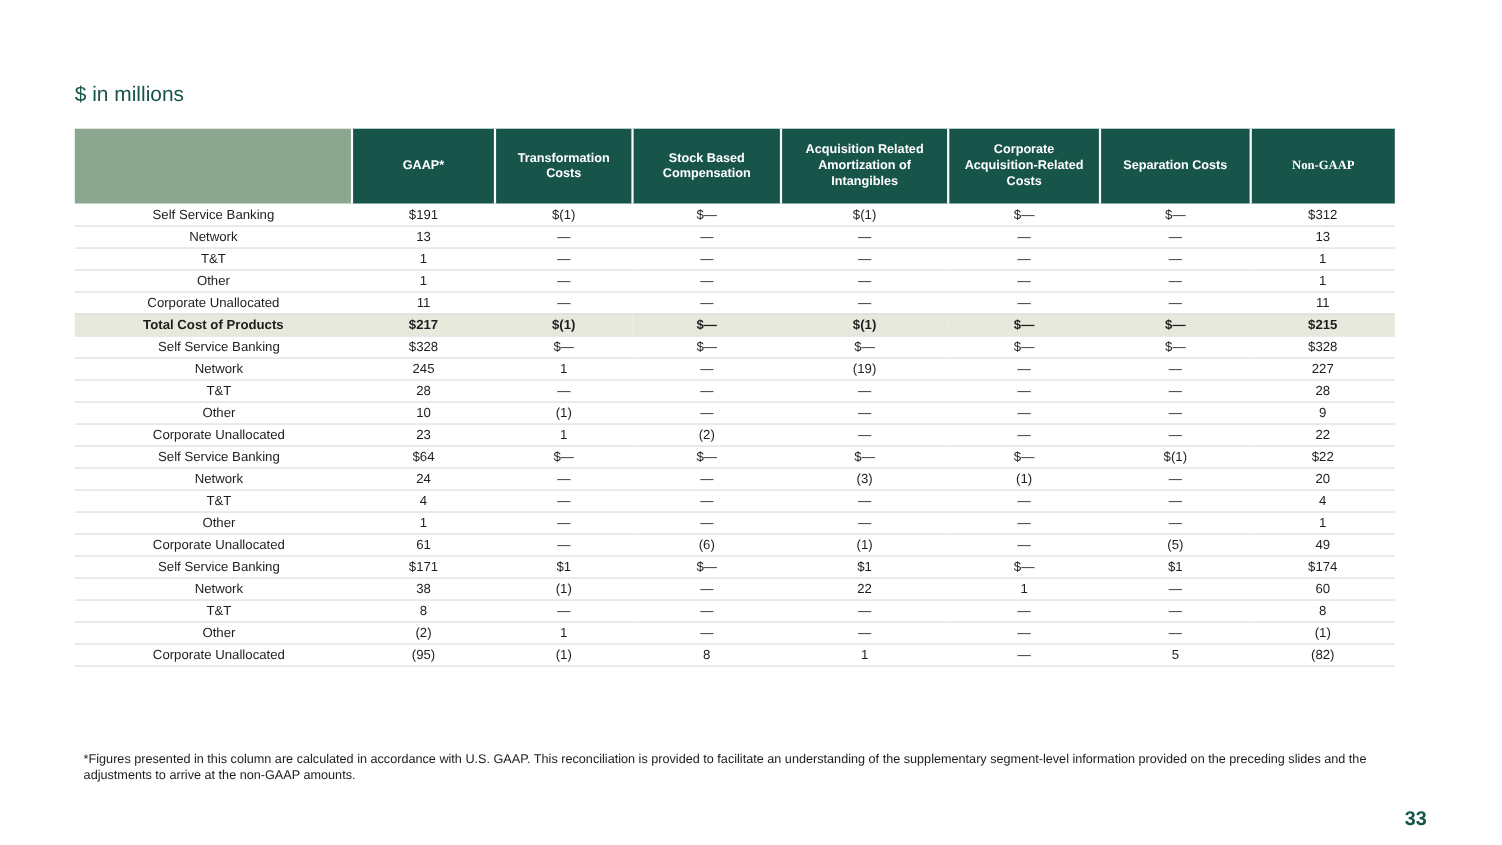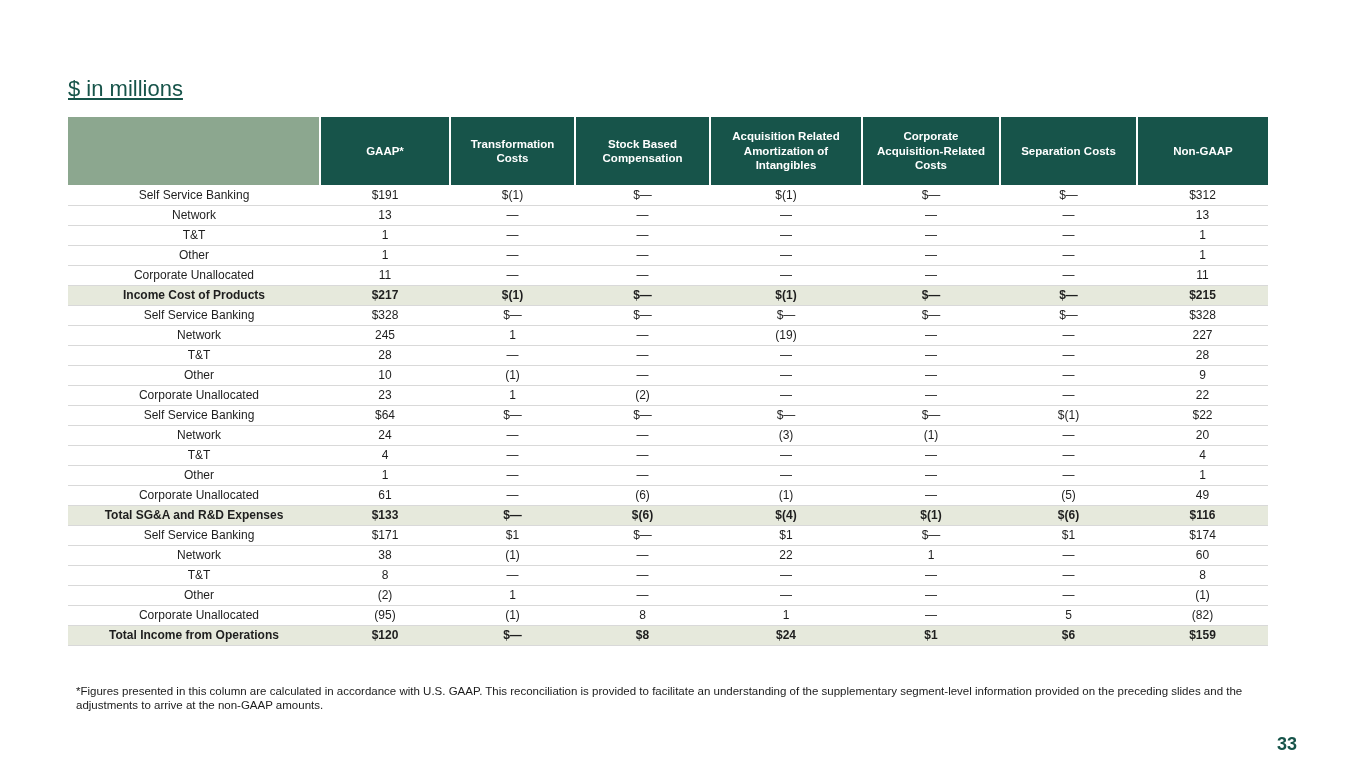--- a/index.html
+++ b/index.html
@@ -19,41 +19,41 @@
     overflow:hidden;
   }
   .slide{position:absolute;inset:0;}
   .title{
     position:absolute;left:68px;top:33px;
     font-size:31px;font-weight:bold;letter-spacing:-0.5px;
     color:var(--accent);
   }
   .subtitle{
     position:absolute;left:68px;top:76px;
-    font-size:22px;color:var(--accent);text-decoration:underline;
+    font-size:19px;color:var(--accent);
   }
   table.recon{
     position:absolute;left:68px;top:117px;
     width:1200px;border-collapse:collapse;table-layout:fixed;
   }
   table.recon col.c-label{width:252px;}
   table.recon col.c1{width:130px;}
   table.recon col.c2{width:125px;}
   table.recon col.c3{width:135px;}
   table.recon col.c4{width:152px;}
   table.recon col.c5{width:138px;}
   table.recon col.c6{width:137px;}
   table.recon col.c7{width:131px;}
   table.recon thead th{
     background:var(--accent);color:#ffffff;
     font-size:11.5px;font-weight:bold;line-height:1.25;
     height:68px;vertical-align:middle;text-align:center;
     border-right:2px solid #ffffff;padding:2px 6px;
   }
-  table.recon thead th:last-child{border-right:none;}
+  table.recon thead th:last-child{border-right:none;font-family:Liberation Serif, serif;}
   table.recon thead th.corner{background:var(--sage);border-right:2px solid #ffffff;}
   table.recon tbody td{
     font-size:12px;height:20px;padding:1px 4px;
     text-align:center;vertical-align:middle;
     border-bottom:1px solid var(--grid);
     color:var(--body);
   }
   table.recon tbody td.label{text-align:center;padding-left:4px;}
   table.recon tbody tr.indent td.label{padding-left:14px;}
   table.recon tbody tr.total td{background:var(--totalbg);font-weight:bold;}
@@ -140,21 +140,21 @@
           <td class="label">Corporate Unallocated</td>
           <td>11</td>
           <td>—</td>
           <td>—</td>
           <td>—</td>
           <td>—</td>
           <td>—</td>
           <td>11</td>
         </tr>
         <tr class="total">
-          <td class="label">Income Cost of Products</td>
+          <td class="label">Total Cost of Products</td>
           <td>$217</td>
           <td>$(1)</td>
           <td>$—</td>
           <td>$(1)</td>
           <td>$—</td>
           <td>$—</td>
           <td>$215</td>
         </tr>
         <tr class="indent">
           <td class="label">Self Service Banking</td>
@@ -248,30 +248,20 @@
         </tr>
         <tr class="indent">
           <td class="label">Corporate Unallocated</td>
           <td>61</td>
           <td>—</td>
           <td>(6)</td>
           <td>(1)</td>
           <td>—</td>
           <td>(5)</td>
           <td>49</td>
-        </tr>
-        <tr class="total">
-          <td class="label">Total SG&amp;A and R&amp;D Expenses</td>
-          <td>$133</td>
-          <td>$—</td>
-          <td>$(6)</td>
-          <td>$(4)</td>
-          <td>$(1)</td>
-          <td>$(6)</td>
-          <td>$116</td>
         </tr>
         <tr class="indent">
           <td class="label">Self Service Banking</td>
           <td>$171</td>
           <td>$1</td>
           <td>$—</td>
           <td>$1</td>
           <td>$—</td>
           <td>$1</td>
           <td>$174</td>
@@ -308,29 +298,19 @@
         </tr>
         <tr class="indent">
           <td class="label">Corporate Unallocated</td>
           <td>(95)</td>
           <td>(1)</td>
           <td>8</td>
           <td>1</td>
           <td>—</td>
           <td>5</td>
           <td>(82)</td>
-        </tr>
-        <tr class="total">
-          <td class="label">Total Income from Operations</td>
-          <td>$120</td>
-          <td>$—</td>
-          <td>$8</td>
-          <td>$24</td>
-          <td>$1</td>
-          <td>$6</td>
-          <td>$159</td>
         </tr>
       </tbody>
   </table>
 
   <div class="footnote">*Figures presented in this column are calculated in accordance with U.S. GAAP. This reconciliation is provided to facilitate an understanding of the supplementary segment-level information provided  on the preceding slides and the adjustments to arrive at the non-GAAP amounts.</div>
   <div class="page-number">33</div>
 </div>
 
 </body></html>

